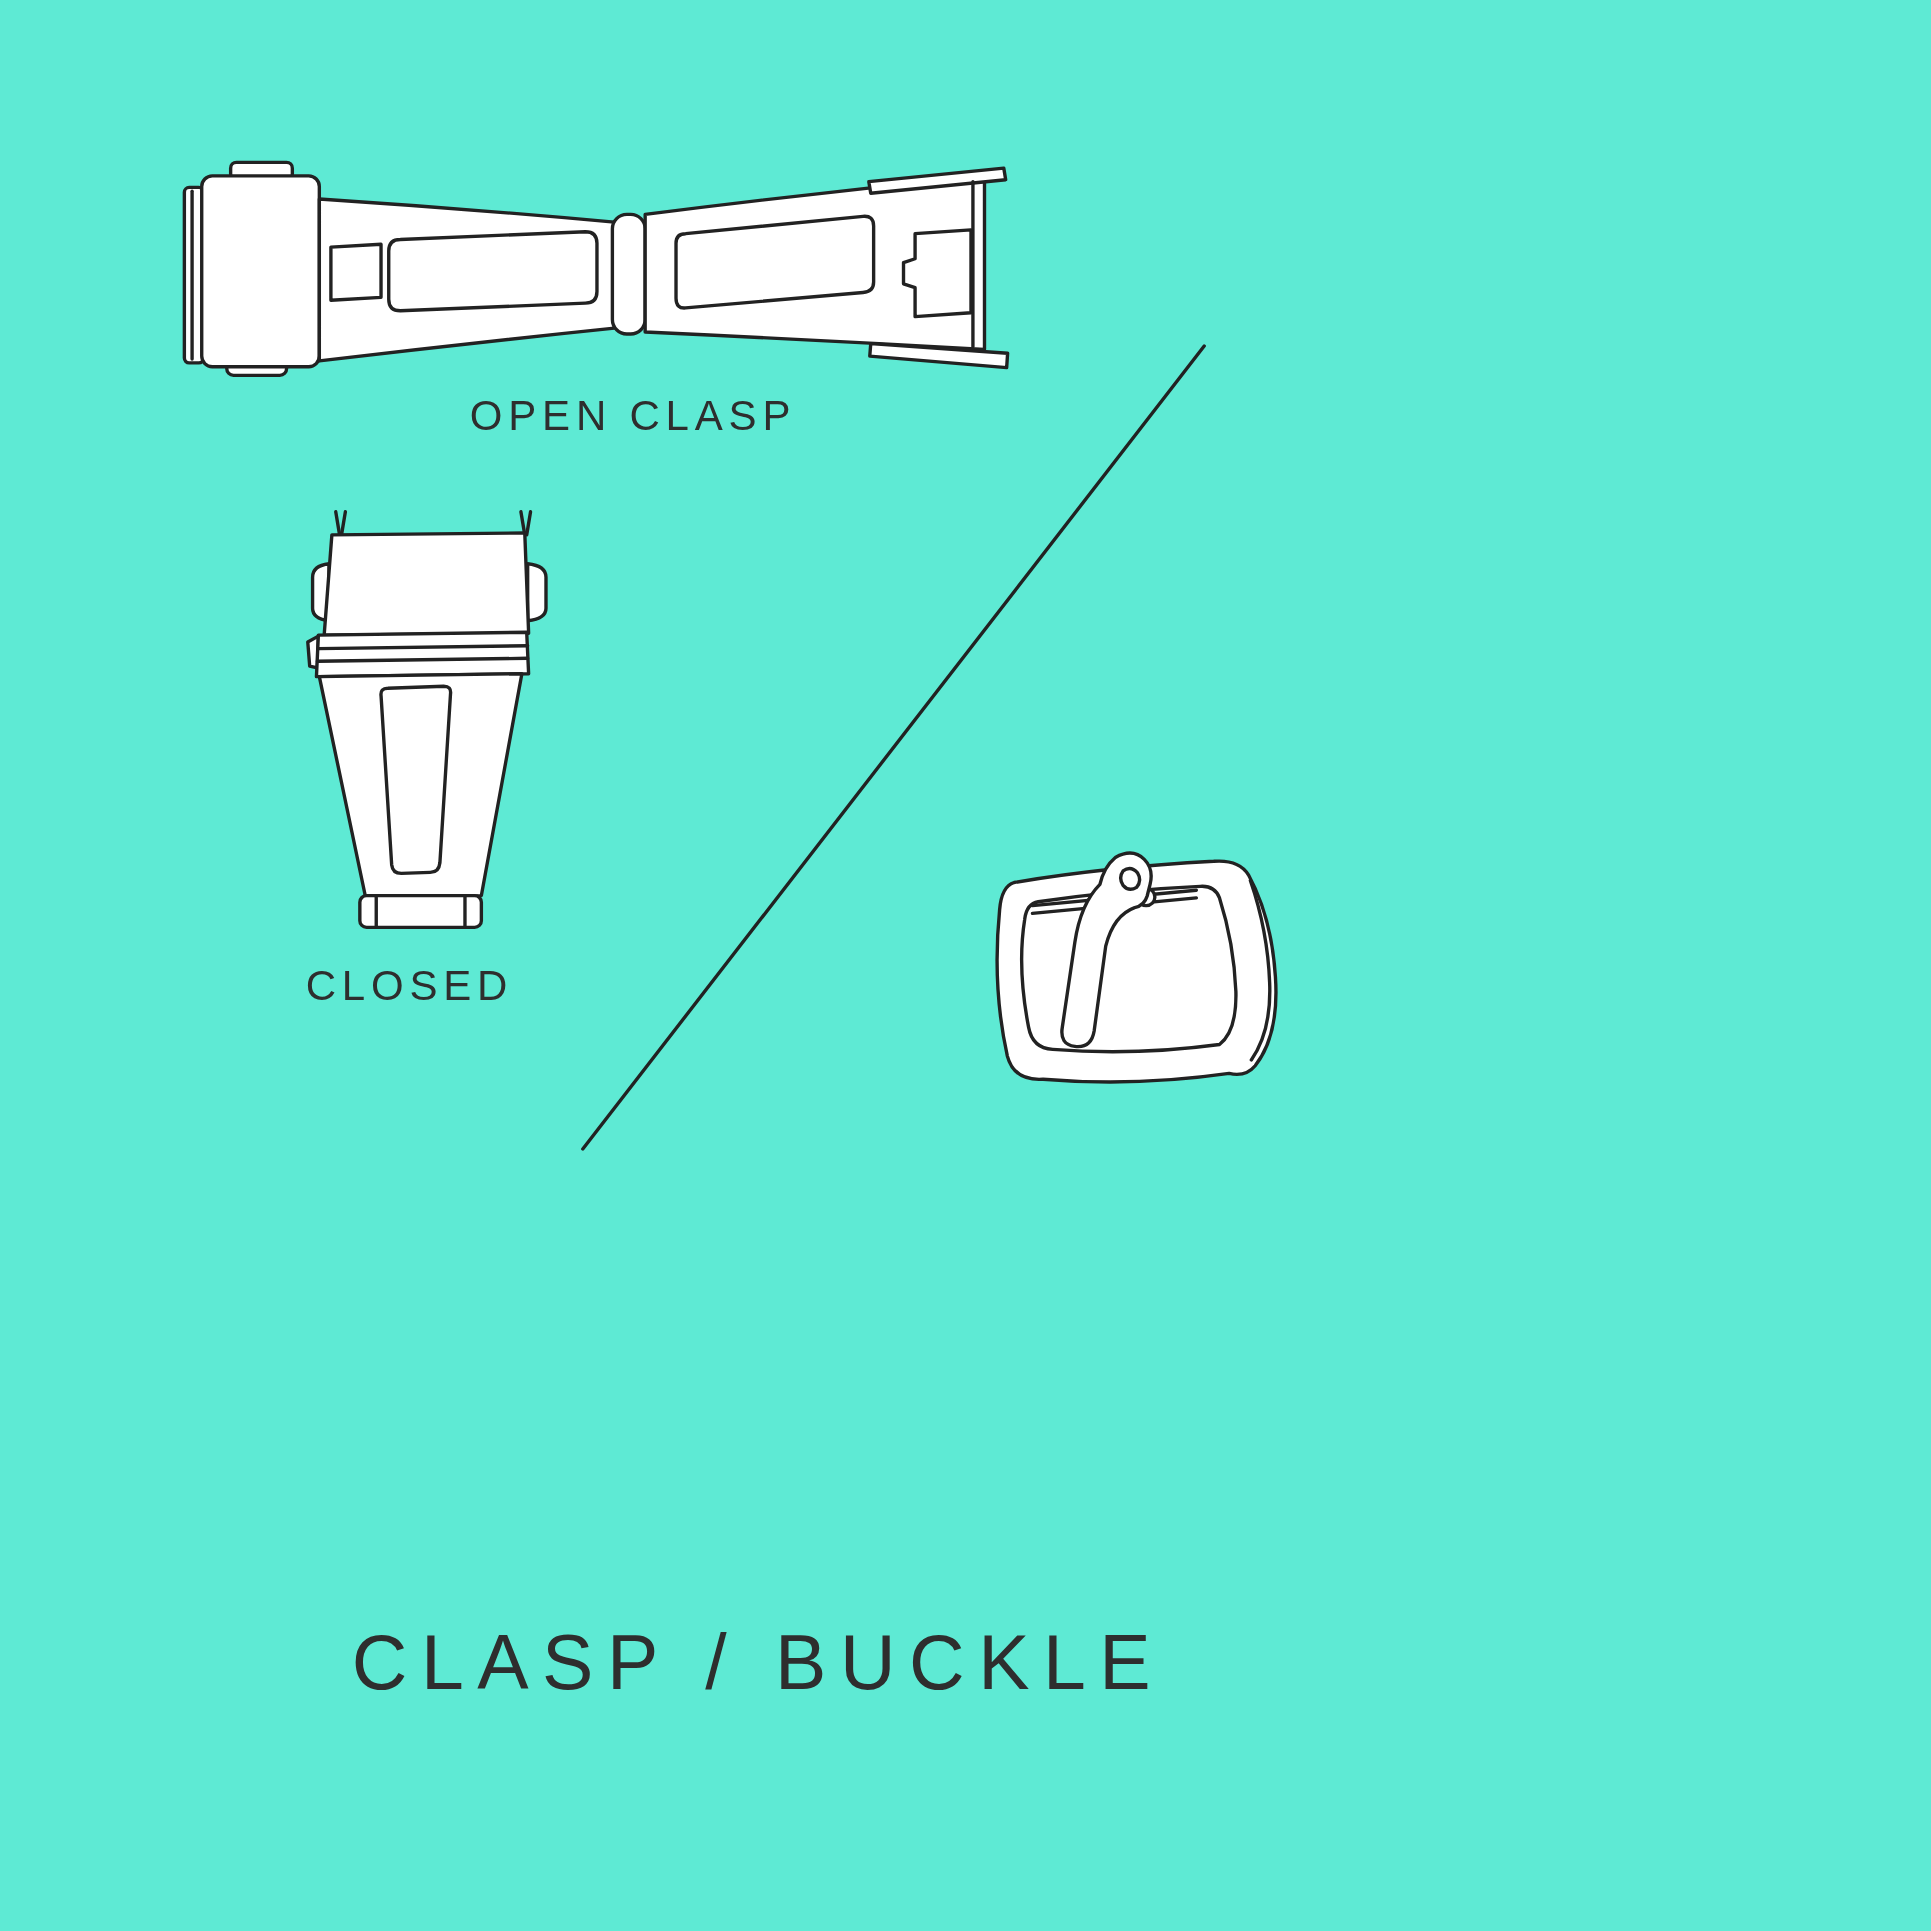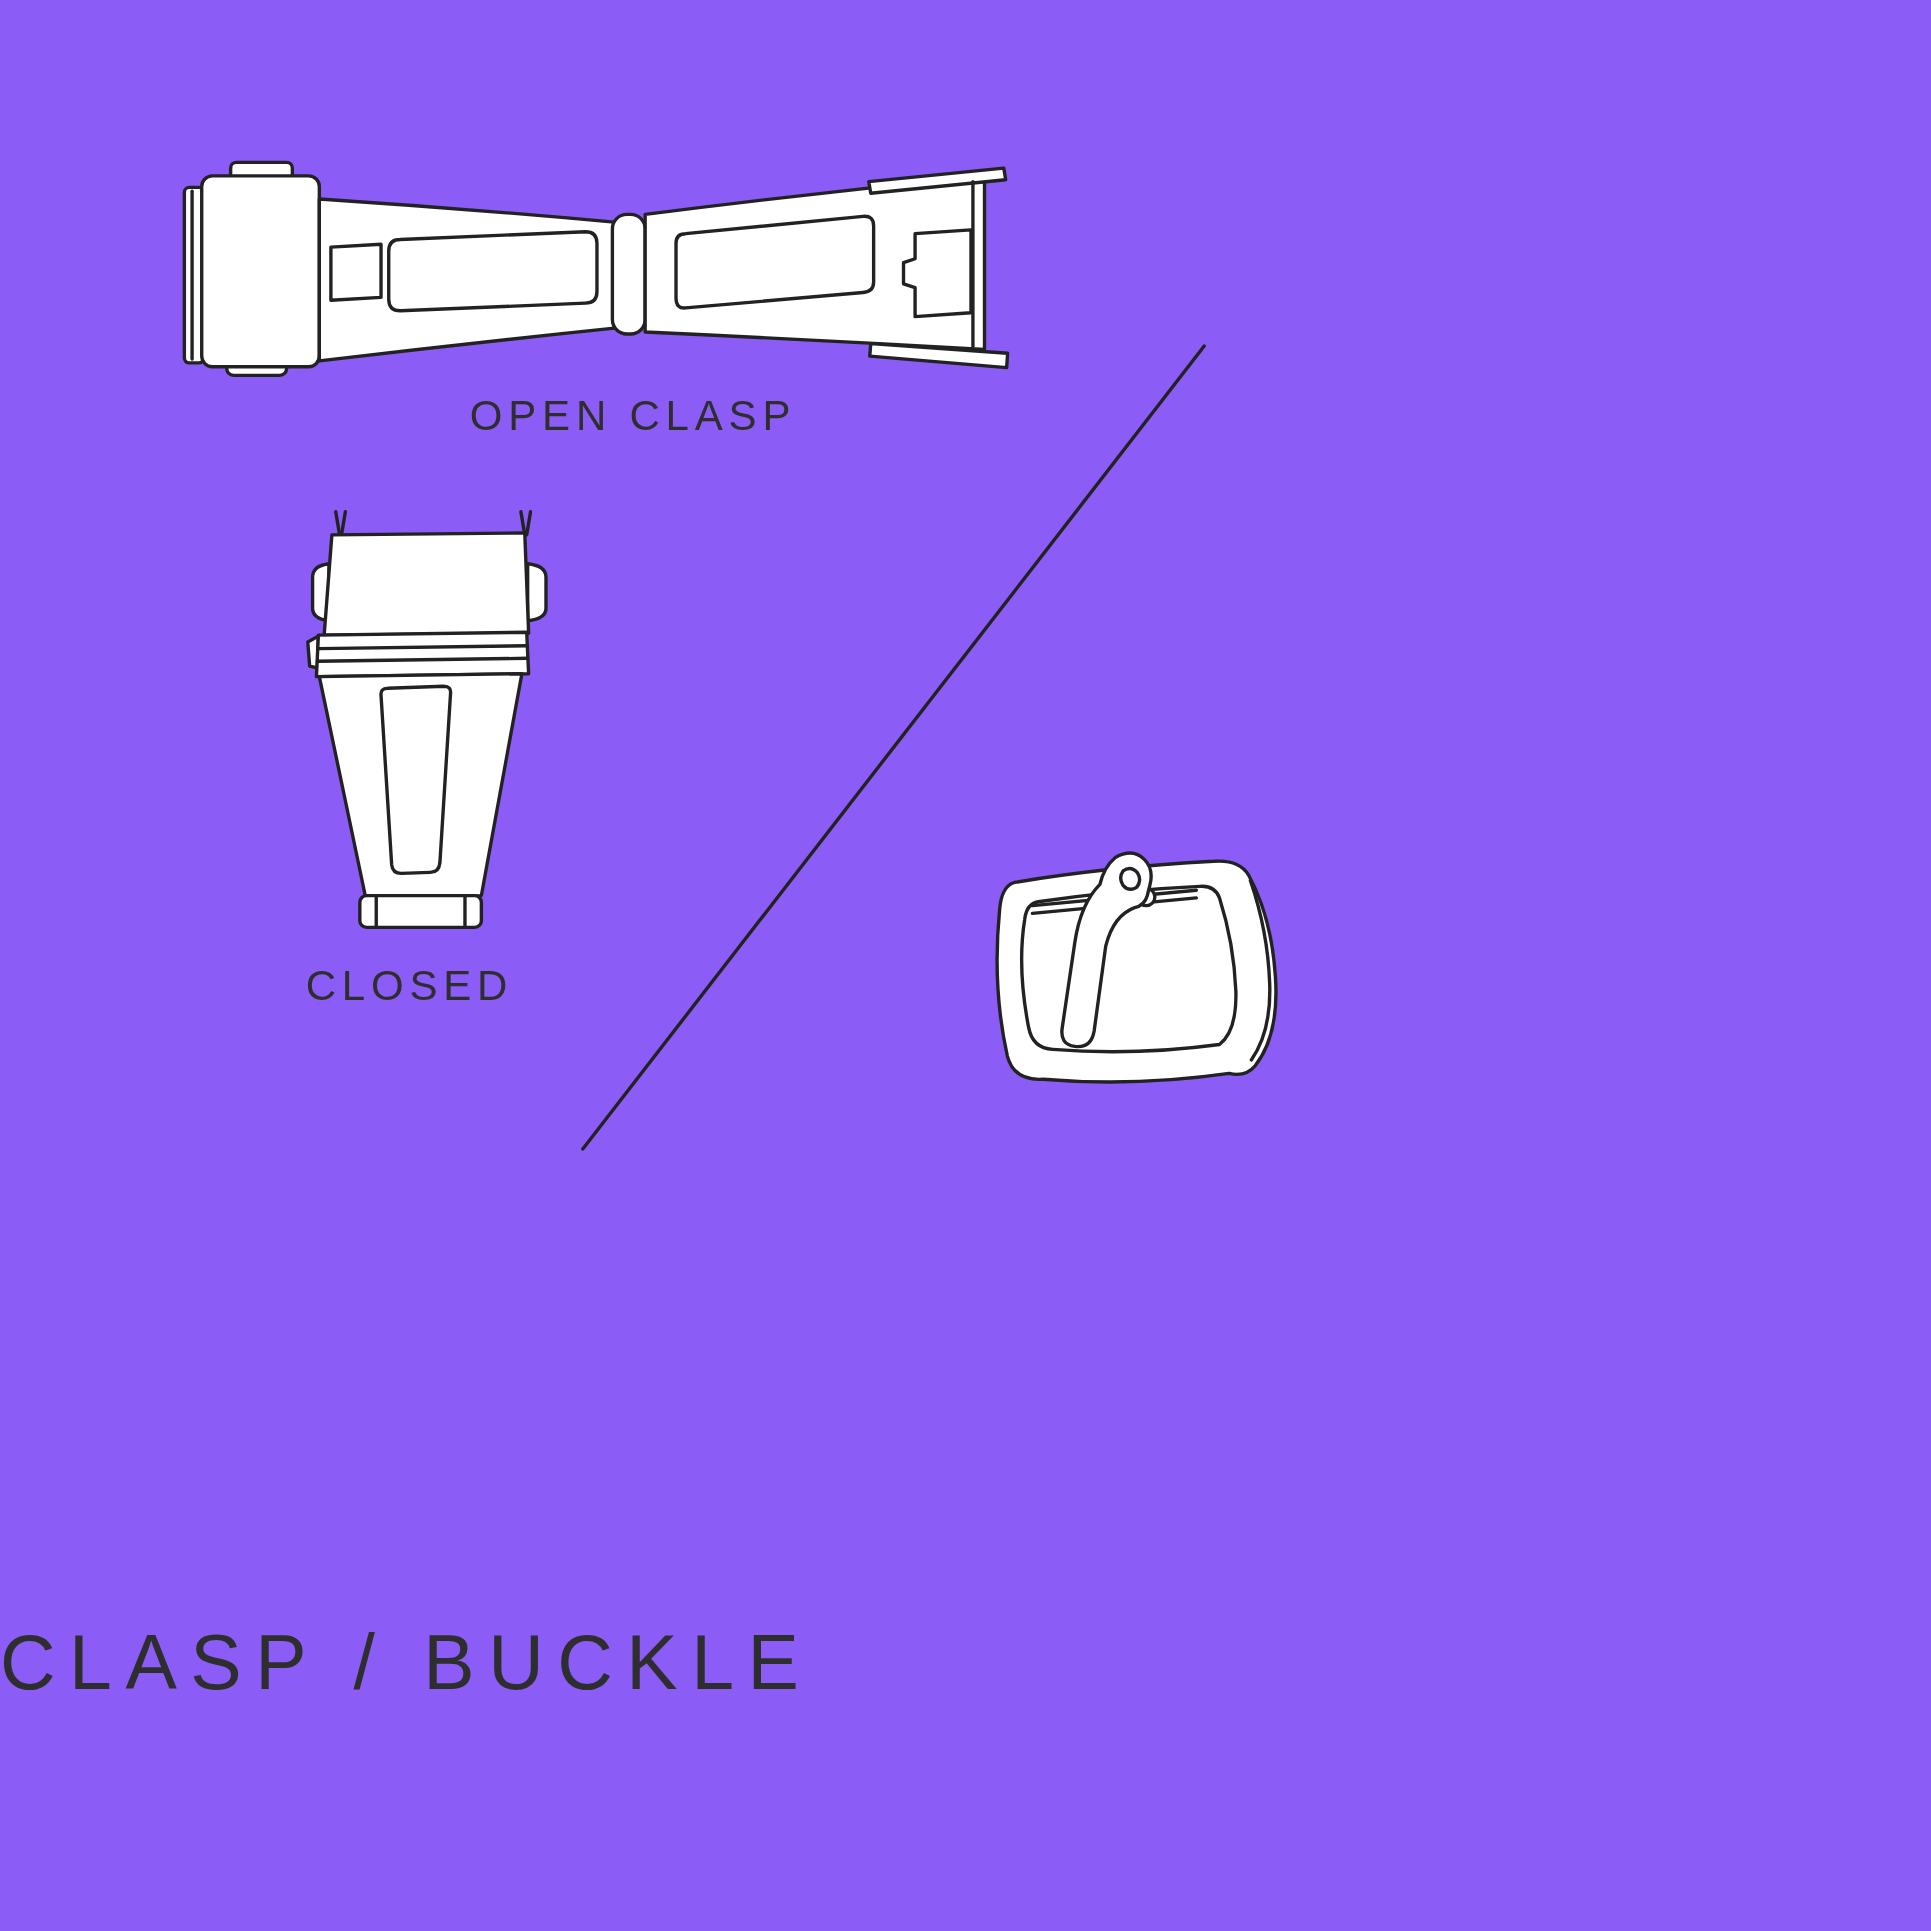--- a/index.html
+++ b/index.html
@@ -10,21 +10,21 @@
     width: 1931px;
     height: 1931px;
     background: #ffffff;
     font-family: "Liberation Sans", sans-serif;
     position: relative;
     overflow: hidden;
   }
   .canvas {
     position: absolute;
     inset: 0;
-    background: #8b5cf6;
+    background: #5eead4;
   }
   .art {
     position: absolute;
     overflow: visible;
   }
   .art-open-clasp   { left: 176px;  top: 145px;  width: 840px; height: 241px; }
   .art-closed-clasp { left: 293px;  top: 504px;  width: 261px; height: 434px; }
   .art-divider      { left: 577px;  top: 340px;  width: 633px; height: 815px; }
   .art-buckle       { left: 961px;  top: 842px;  width: 328px; height: 270px; }
   .label {
@@ -35,20 +35,21 @@
     text-align: center;
     white-space: nowrap;
   }
   .label-open   { left: 150px; top: 392px;  width: 966px; }
   .label-closed { left: 120px; top: 962px;  width: 579px; }
   .title {
     position: absolute;
     left: 0;
     top: 1618px;
     width: 1516px;
+    text-align: center;
     color: #2e2e2e;
     font-size: 77px;
     letter-spacing: 13.5px;
     white-space: nowrap;
   }
   svg .ln {
     fill: #ffffff;
     stroke: #222222;
     stroke-width: 3.5;
     stroke-linejoin: round;

